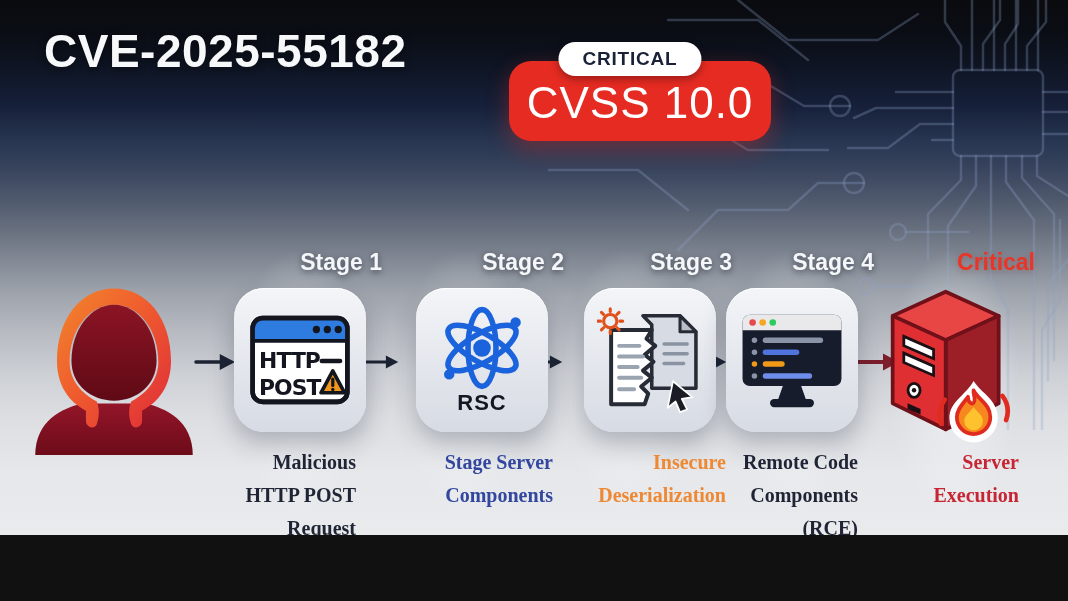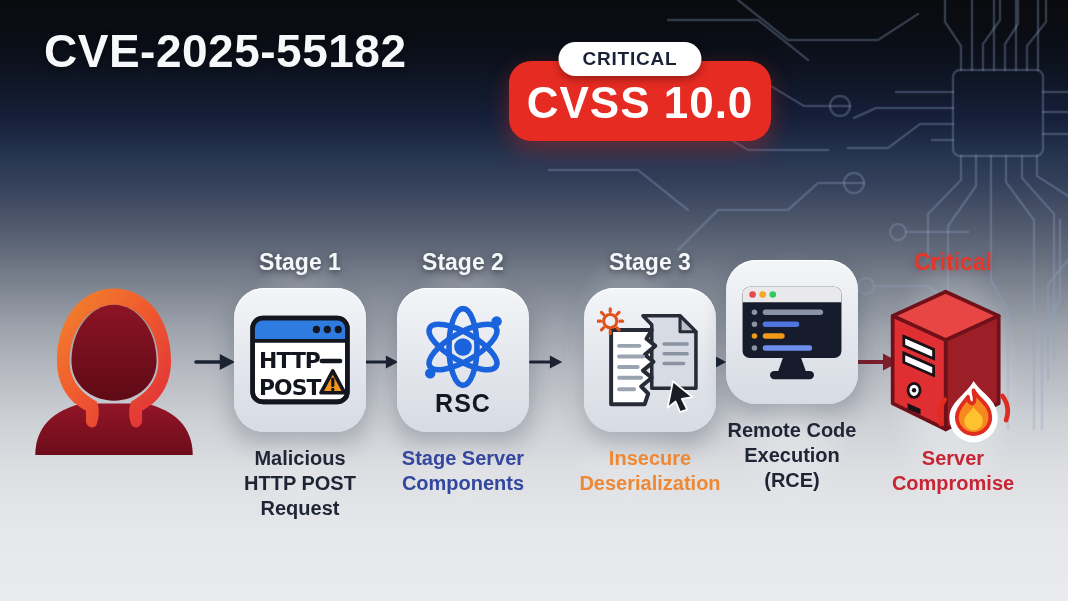--- a/index.html
+++ b/index.html
@@ -1,47 +1,47 @@
 <!DOCTYPE html>
 <html><head>
 <meta charset="utf-8">
 <style>
   html,body{margin:0;padding:0;background:#111;}
   .poster{
-    position:relative;width:1068px;height:601px;overflow:hidden;
+    position:relative;width:1068px;height:535px;overflow:hidden;
     font-family:"Liberation Sans",sans-serif;
     background:linear-gradient(180deg,
       #0a0b0f 0%,#0a0d14 6%,#0e1422 12%,#16203a 20%,#273550 26%,
       #36425c 31%,#4e586c 37%,#68707f 43%,#848b96 49%,#9fa4ad 55%,
       #b7bac1 62%,#cdd0d5 70%,#dcdee2 78%,#e5e7ea 88%,#e9ebed 100%);
   }
   .circuit{position:absolute;top:0;right:0;pointer-events:none;}
   .band{position:absolute;top:252px;width:148px;height:340px;
     background:radial-gradient(ellipse 60% 52% at 50% 38%,rgba(252,253,255,.5),rgba(252,253,255,0) 75%);}
   .title-block{position:absolute;left:44px;top:26px;color:#f7f8fa;font-weight:bold;
     font-size:46px;line-height:50px;letter-spacing:.5px;text-shadow:0 2px 8px rgba(0,0,0,.45);}
   .badge{position:absolute;left:489px;top:42px;width:282px;text-align:center;}
   .badge-critical{position:absolute;top:0;left:50%;transform:translateX(-50%);
     background:#ffffff;color:#1a2238;font-weight:bold;font-size:19px;letter-spacing:.8px;
     border-radius:999px;padding:6px 24px;z-index:2;box-shadow:0 3px 8px rgba(0,0,0,.35);white-space:nowrap;}
-  .badge-cvss{margin-top:19px;background:#e62b22;color:#ffffff;font-weight:bold;
+  .badge-cvss{margin-top:19px;background:#e62b22;color:#ffffff;font-weight:normal;
     font-size:44px;letter-spacing:1px;border-radius:22px;height:80px;line-height:84px;
     box-shadow:0 8px 22px rgba(210,40,30,.4);margin-left:20px;}
-  .col{position:absolute;top:248px;width:164px;text-align:center;}
+  .col{position:absolute;top:248px;width:164px;text-align:right;}
   .stage-label{font-size:23px;font-weight:bold;color:#f4f6f9;height:28px;line-height:28px;
     text-shadow:0 2px 6px rgba(10,15,25,.55);}
   .col-5 .stage-label{color:#e93528;text-shadow:0 2px 6px rgba(120,20,20,.25);}
   .tile{width:132px;height:144px;margin:12px auto 9px;border-radius:30px;
     background:linear-gradient(180deg,#f3f5f8 0%,#e3e6ec 55%,#d7dbe3 100%);
     box-shadow:0 12px 24px rgba(25,35,55,.28),inset 0 1px 0 rgba(255,255,255,.9);
     display:flex;flex-direction:column;align-items:center;justify-content:center;}
   .tile-spacer{position:relative;width:164px;height:144px;margin-top:12px;}
   .server-svg{position:absolute;left:14px;top:0;}
-  .rsc{font-size:25px;font-weight:bold;color:#131722;letter-spacing:1px;margin-top:-2px;}
-  .caption{margin:14px auto 0;font-size:20px;font-weight:bold;line-height:25px;color:#1f2535;}
+  .rsc{font-size:22px;font-weight:bold;color:#131722;letter-spacing:1px;margin-top:-2px;}
+  .caption{margin:14px auto 0;font-size:20px;font-weight:bold;line-height:33px;color:#1f2535;font-family:Liberation Serif, serif;}
   .col-1 .caption{max-width:112px;}
   .col-2 .caption{max-width:142px;color:#33479e;}
   .col-3 .caption{max-width:152px;color:#ee8833;}
   .col-4 .caption{max-width:132px;}
   .col-5 .caption{max-width:132px;color:#c82534;}
   .arrow{position:absolute;top:350px;}
   .attacker{position:absolute;left:28px;top:282px;}
 </style>
 </head>
 <body>
@@ -164,21 +164,21 @@
         <line x1="80" y1="51" x2="100" y2="51" stroke="#14161f" stroke-width="5" stroke-linecap="round"></line>
         <text x="11" y="88" font-family="DejaVu Sans, sans-serif" font-weight="bold" font-size="24" letter-spacing="-1" fill="#14161f">POST</text>
         <polygon points="92,62 105,86 79,86" fill="#f0961e" stroke="#14161f" stroke-width="4" stroke-linejoin="round"></polygon>
         <line x1="92" y1="71" x2="92" y2="78" stroke="#14161f" stroke-width="3.5" stroke-linecap="round"></line>
         <circle cx="92" cy="82.5" r="1.9" fill="#14161f"></circle>
       </svg>
     </div>
     <div class="caption">Malicious HTTP POST Request</div>
   </div>
 
-  <div class="col col-2" style="left:381px;">
+  <div class="col col-2" style="left:400px;">
     <div class="stage-label">Stage 2</div>
     <div class="tile">
       <svg width="88" height="88" viewBox="0 0 110 110">
         <g fill="none" stroke="#1a63dc" stroke-width="7">
           <ellipse cx="55" cy="55" rx="48" ry="17.5" transform="rotate(90 55 55)"></ellipse>
           <ellipse cx="55" cy="55" rx="48" ry="17.5" transform="rotate(30 55 55)"></ellipse>
           <ellipse cx="55" cy="55" rx="48" ry="17.5" transform="rotate(150 55 55)"></ellipse>
         </g>
         <circle cx="55" cy="55" r="11" fill="#1a63dc"></circle>
         <circle cx="97" cy="23" r="6.5" fill="#1a63dc"></circle>
@@ -219,20 +219,21 @@
           <line x1="25" y1="6" x2="22.5" y2="8.5"></line>
             <line x1="7.5" y1="23.5" x2="5" y2="26"></line>
         </g>
         <path d="M86,84 L108,102 L96,104 L102,116 L94,119 L89,107 L80,114 Z" fill="#1a1d26" stroke="#ffffff" stroke-width="2" stroke-linejoin="round"></path>
       </svg>
     </div>
     <div class="caption">Insecure Deserialization</div>
   </div>
 
   <div class="col col-4" style="left:710px;">
+    <div class="stage-label">Stage 4</div>
     <div class="tile">
       <svg width="110" height="98" viewBox="0 0 120 107">
         <rect x="6" y="4" width="108" height="78" rx="8" fill="#161c2b"></rect>
         <path d="M14,4 H106 A8,8 0 0 1 114,12 V21 H6 V12 A8,8 0 0 1 14,4 Z" fill="#e9e9eb"></path>
         <circle cx="17" cy="12.5" r="3.6" fill="#e5484d"></circle>
           <circle cx="28" cy="12.5" r="3.6" fill="#f5a623"></circle>
           <circle cx="39" cy="12.5" r="3.6" fill="#2fcb5f"></circle>
         <g>
           <circle cx="19" cy="32" r="3" fill="#8b94a6"></circle>
             <rect x="28" y="29" width="66" height="6" rx="3" fill="#8b94a6"></rect>
@@ -240,21 +241,21 @@
             <rect x="28" y="42" width="40" height="6" rx="3" fill="#4f74dd"></rect>
           <circle cx="19" cy="58" r="3" fill="#f29a17"></circle>
             <rect x="28" y="55" width="24" height="6" rx="3" fill="#f29a17"></rect>
           <circle cx="19" cy="71" r="3" fill="#8b94a6"></circle>
             <rect x="28" y="68" width="54" height="6" rx="3" fill="#6e8cea"></rect>
         </g>
         <path d="M50,82 H70 L75,96 H45 Z" fill="#161c2b"></path>
         <rect x="36" y="96" width="48" height="9" rx="4.5" fill="#161c2b"></rect>
       </svg>
     </div>
-    <div class="caption">Remote Code Execution (RCE)</div>
+    <div class="caption">Remote Code Components (RCE)</div>
   </div>
 
   <div class="col col-5" style="left:871px;">
     <div class="stage-label">Critical</div>
     <div class="tile-spacer">
       <svg class="server-svg" width="126" height="160" viewBox="0 0 135 172">
         <g stroke="#701019" stroke-width="4" stroke-linejoin="round">
           <polygon points="65,4 122,30 65,56 8,30" fill="#e84545"></polygon>
           <polygon points="122,30 122,124 65,152 65,56" fill="#9c1f28"></polygon>
           <polygon points="8,30 65,56 65,152 8,124" fill="#e02f32"></polygon>
@@ -266,16 +267,16 @@
         <polygon points="24,124 38,130 38,136 24,130" fill="#1a1016"></polygon>
         <g>
           <path d="M64,120 A28,28 0 0 0 60,146" fill="none" stroke="#e02c1f" stroke-width="5" stroke-linecap="round"></path>
           <path d="M126,116 A28,28 0 0 1 130,142" fill="none" stroke="#e02c1f" stroke-width="5" stroke-linecap="round"></path>
           <path d="M95,100 C104,114 121,120 121,140 A26,26 0 1 1 69,140 C69,122 86,116 95,100 Z" fill="#ffffff"></path>
           <path d="M95,110 C101,121 113,125 113,139 A18,18 0 1 1 77,139 C77,130 84,124 89,117 C89,124 95,127 96,121 C97,117 94,114 95,110 Z" fill="#f6881f" stroke="#e02c1f" stroke-width="4" stroke-linejoin="round"></path>
           <path d="M95,128 C99,134 105,136 105,143 A10,10 0 1 1 85,143 C85,137 91,134 95,128 Z" fill="#fdc22d"></path>
         </g>
       </svg>
     </div>
-    <div class="caption">Server Compromise</div>
+    <div class="caption">Server Execution</div>
   </div>
 
 </div>
 
 </body></html>

